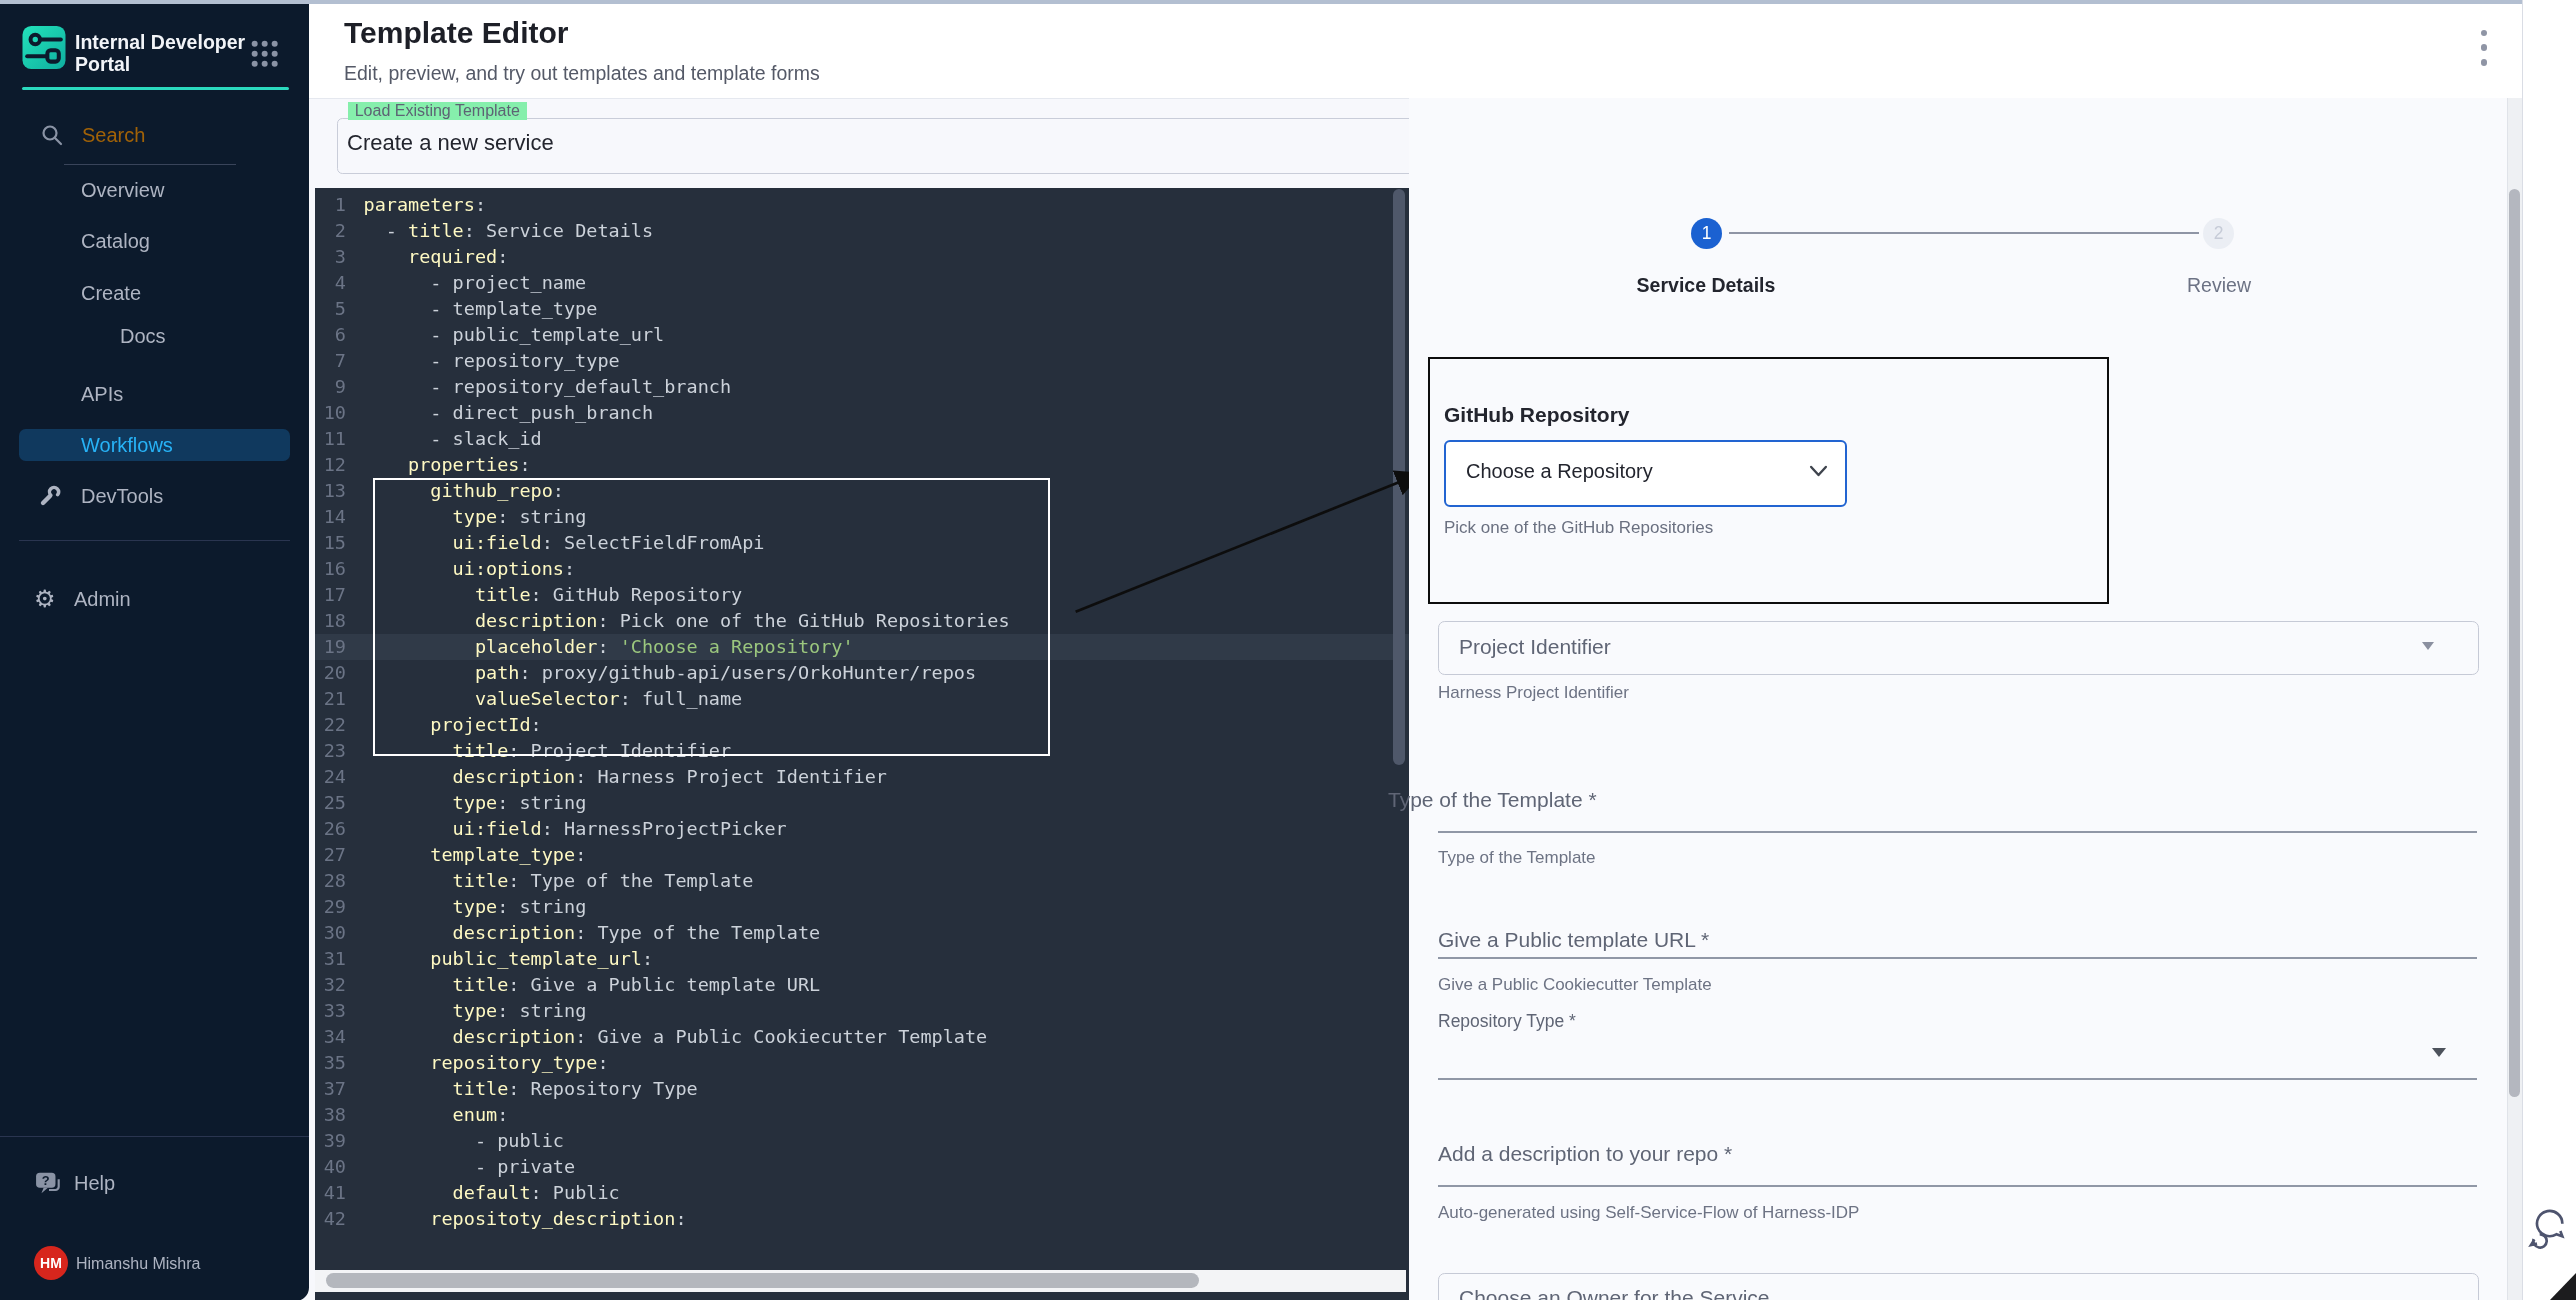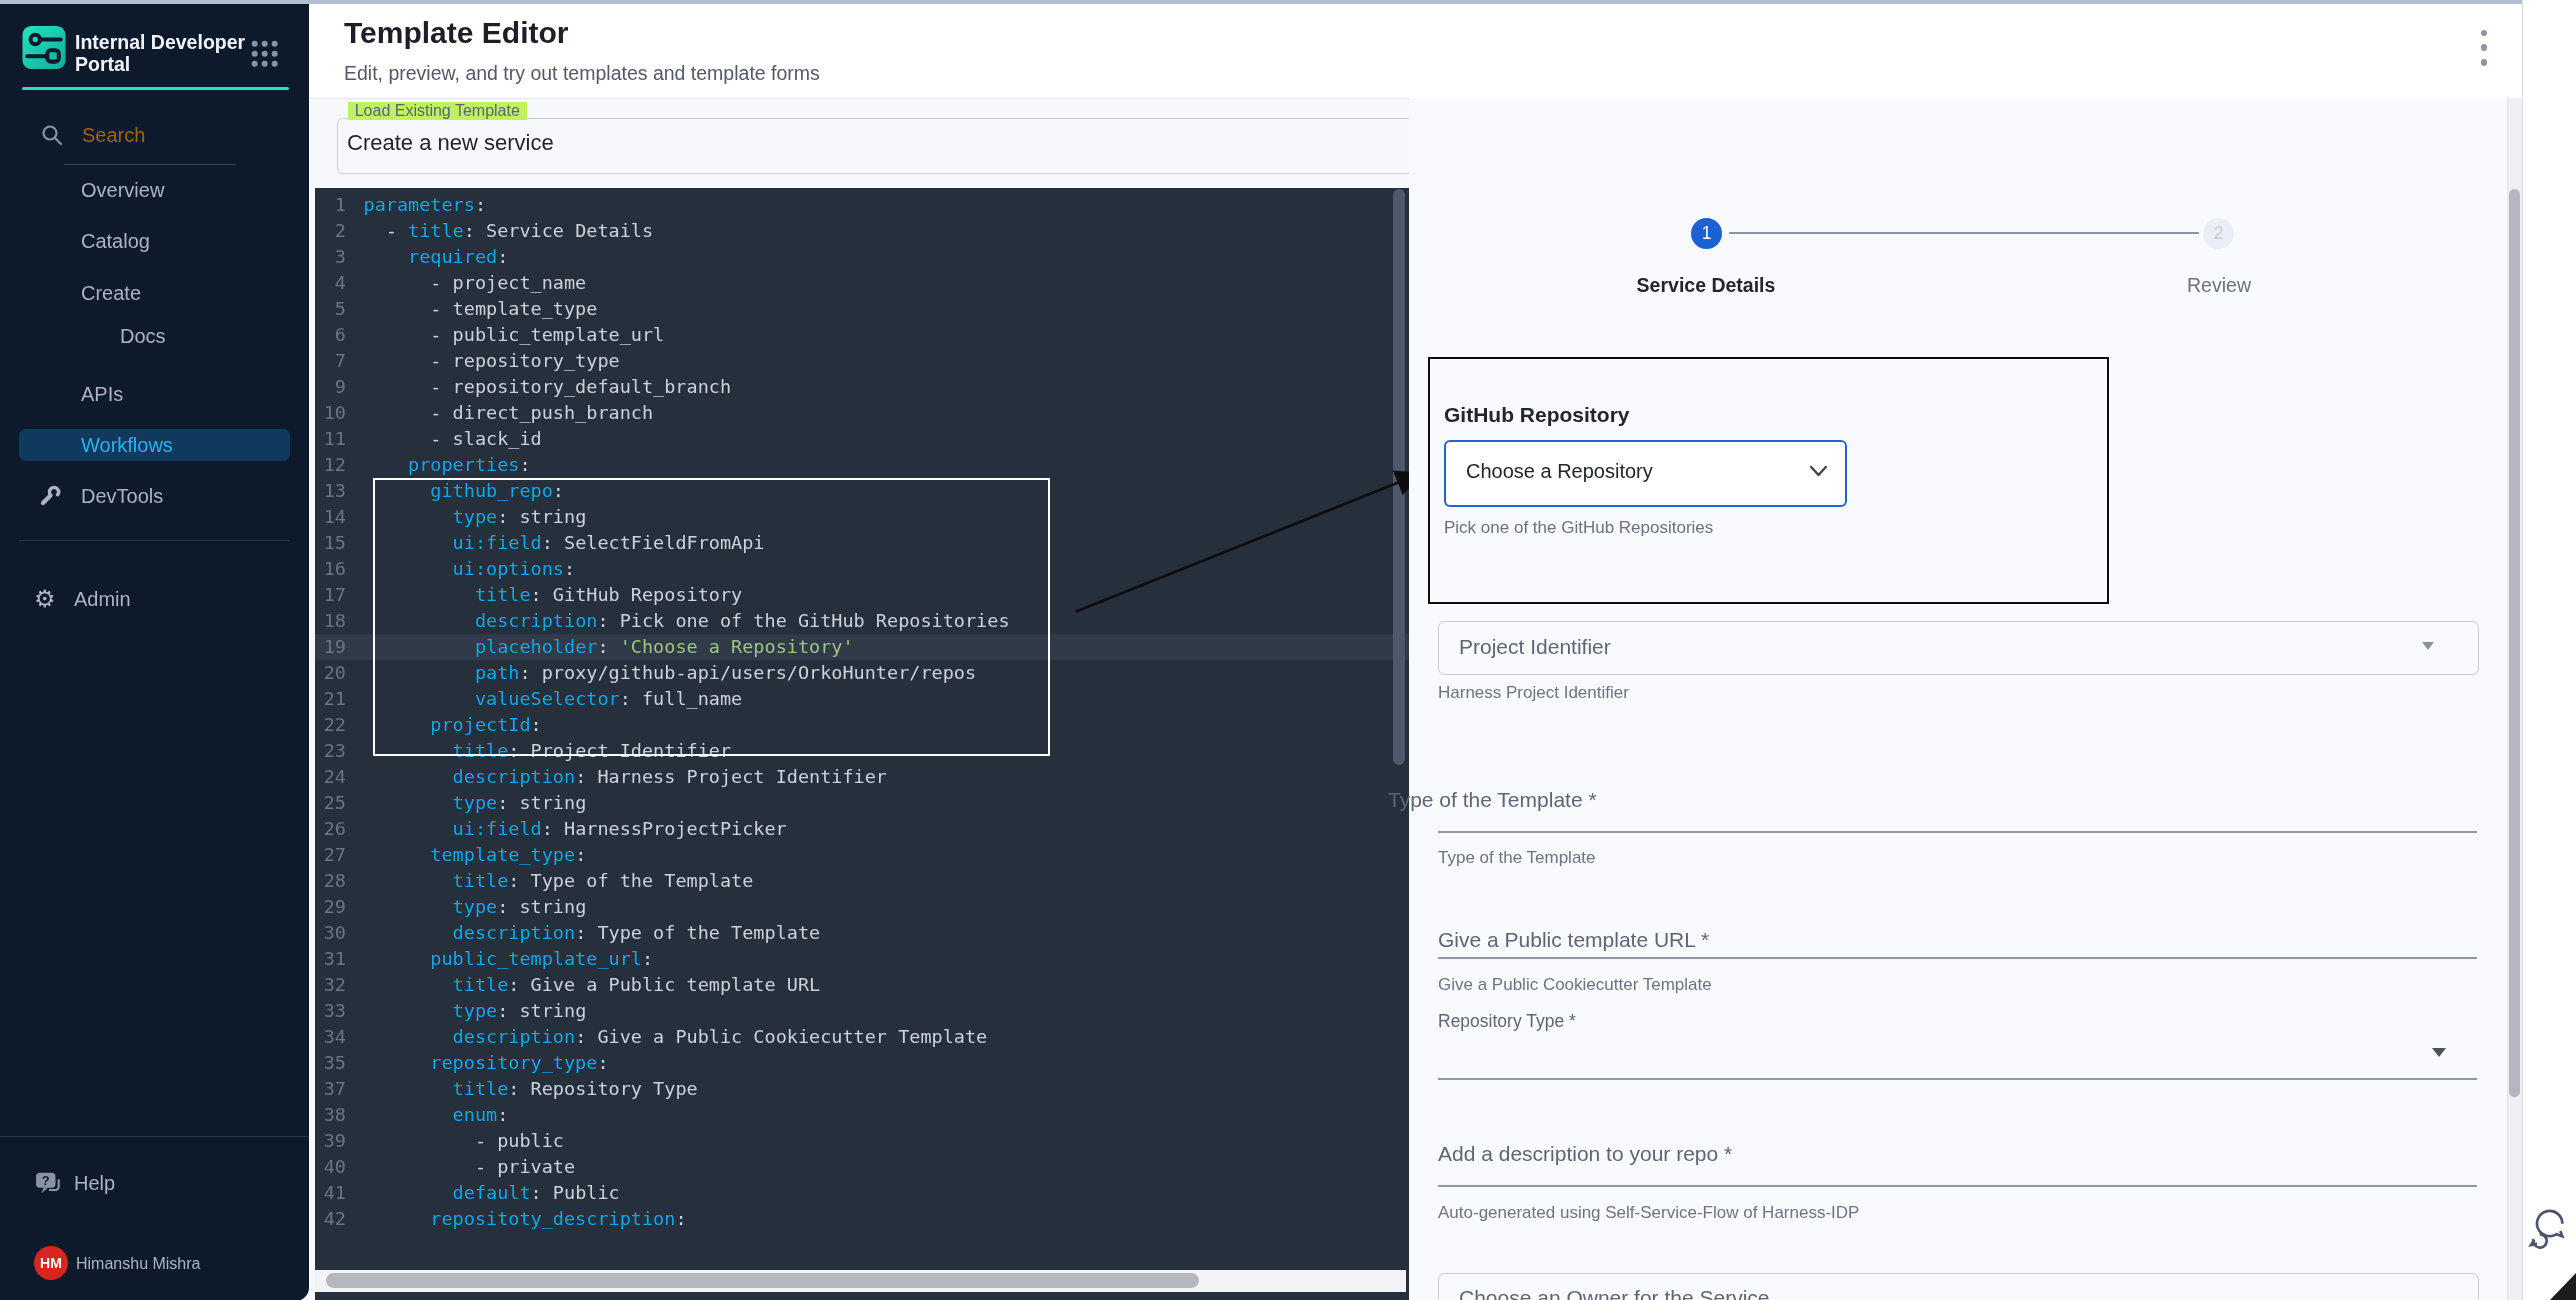--- a/index.html
+++ b/index.html
@@ -25,33 +25,33 @@
   .avatar{width:34px;height:34px;border-radius:50%;background:#d7261d;color:#fff;
           font-size:14px;font-weight:700;text-align:center;line-height:34px;}
   
   .header{left:309px;top:4px;width:2213px;height:94px;background:#ffffff;border-bottom:1.3px solid #e5e8ef;}
   .h-title{left:344px;top:16px;font-size:30px;font-weight:700;color:#1d1f27;}
   .h-sub{left:344px;top:62px;font-size:19.5px;color:#545967;}
   .kebab{left:2474px;top:29.5px;width:20px;height:40px;}
   .kebab i{position:absolute;left:6.7px;width:6.7px;height:6.7px;border-radius:50%;background:#8f95a5;}
   
   .loader-box{left:337px;top:118px;width:2110px;height:54px;border:1.3px solid #c9cdd9;border-radius:5.4px;}
-  .loader-label{left:348px;top:102px;background:#bef264;padding:0 6.7px;font-size:16px;color:#5d6374;}
+  .loader-label{left:348px;top:102px;background:#86efac;padding:0 6.7px;font-size:16px;color:#5d6374;}
   .loader-value{left:347px;top:130px;font-size:22px;color:#23252e;}
   .caret-down{width:0;height:0;border-left:8px solid transparent;border-right:8px solid transparent;
               border-top:10px solid #555b66;}
   .x-icon{left:2469px;top:130px;width:25.5px;height:25.5px;}
   .x-icon span{position:absolute;left:11.4px;top:0;width:2.7px;height:25.5px;background:#a8adbf;border-radius:1.3px;}
   
   .editor{left:315px;top:188px;width:1094px;height:1113px;background:#262f3c;overflow:hidden;
           font-family:"DejaVu Sans Mono",monospace;font-size:18.5px;}
   .code-line{height:26px;line-height:26px;white-space:pre;}
   .code-line.hl{background:#303a48;}
   .ln{display:inline-block;width:31px;text-align:right;margin-right:17.5px;color:#6b7486;}
-  .k{color:#0ea5e9;} .v{color:#ccd2da;} .s{color:#9bc77e;}
+  .k{color:#fef9c3;} .v{color:#ccd2da;} .s{color:#9bc77e;}
   .ed-vscroll{left:1393px;top:189px;width:12px;height:576px;background:#4f586a;border-radius:6px;}
   .ed-hscroll{left:315px;top:1270px;width:1091px;height:21.5px;background:#f3f4f6;}
   .ed-hthumb{left:326px;top:1273px;width:873px;height:14.8px;background:#b4b7bd;border-radius:7.4px;}
   
   .white-box{left:373px;top:478px;width:673px;height:274px;border:2px solid #ffffff;}
   .black-box{left:1428px;top:357px;width:677px;height:243px;border:2.7px solid #0d0d0d;}
   
   .rpanel{left:1409px;top:98px;width:1112px;height:1203px;background:#f9fafd;}
   .step-circle{width:31px;height:31px;border-radius:50%;text-align:center;line-height:31px;font-size:17.5px;}
   .step1{left:1691px;top:218px;background:#1b61d1;color:#ffffff;}

